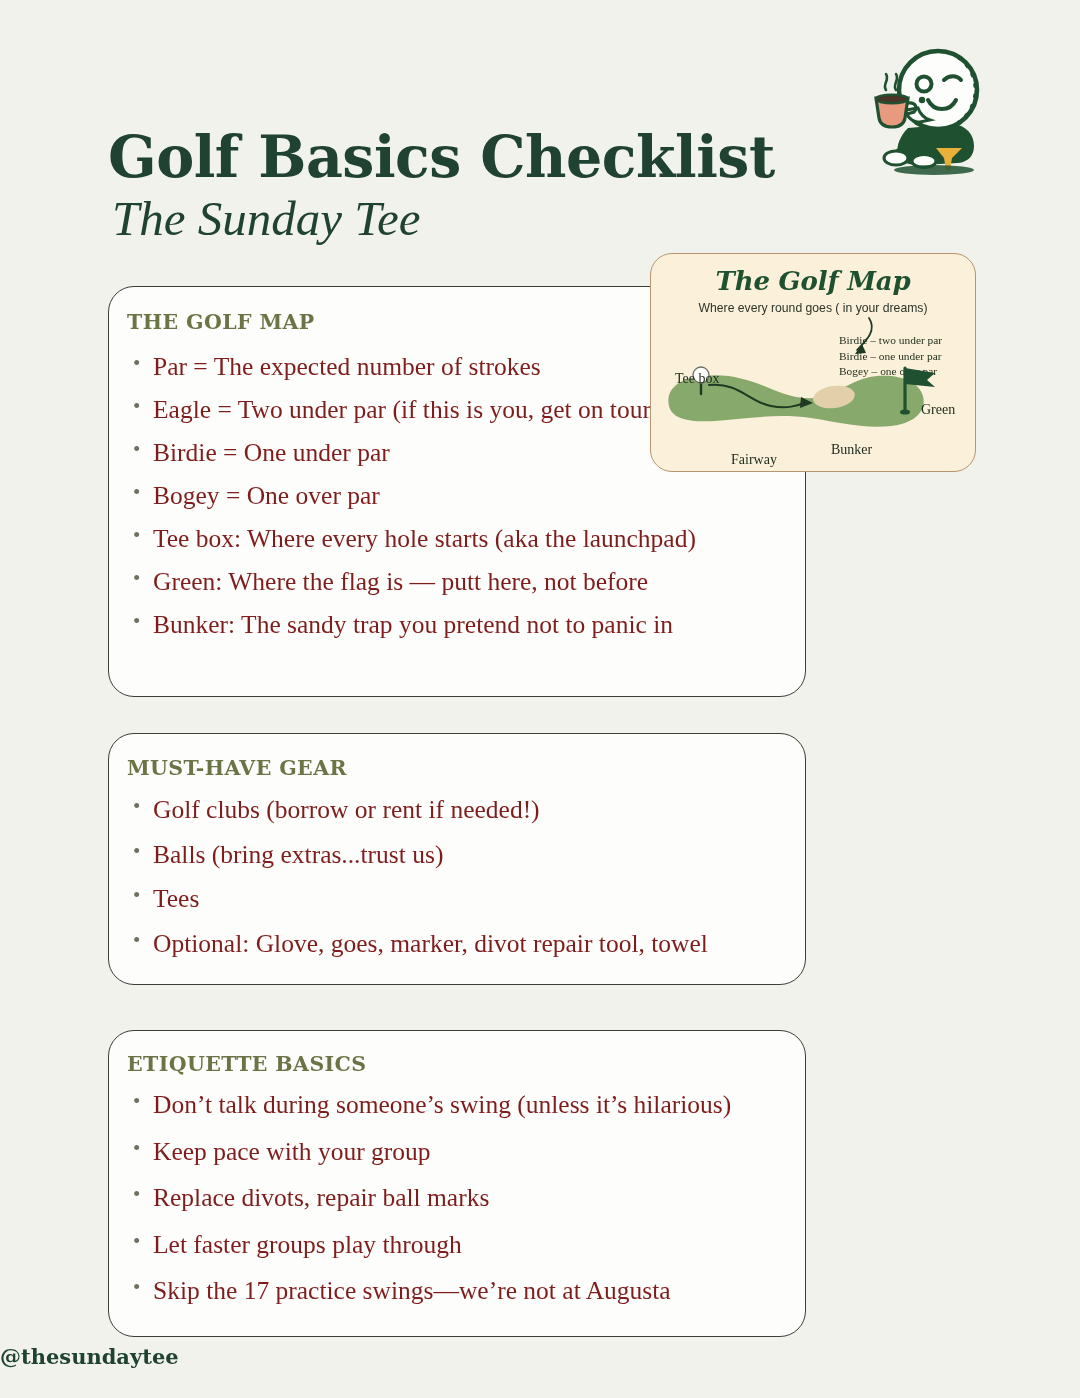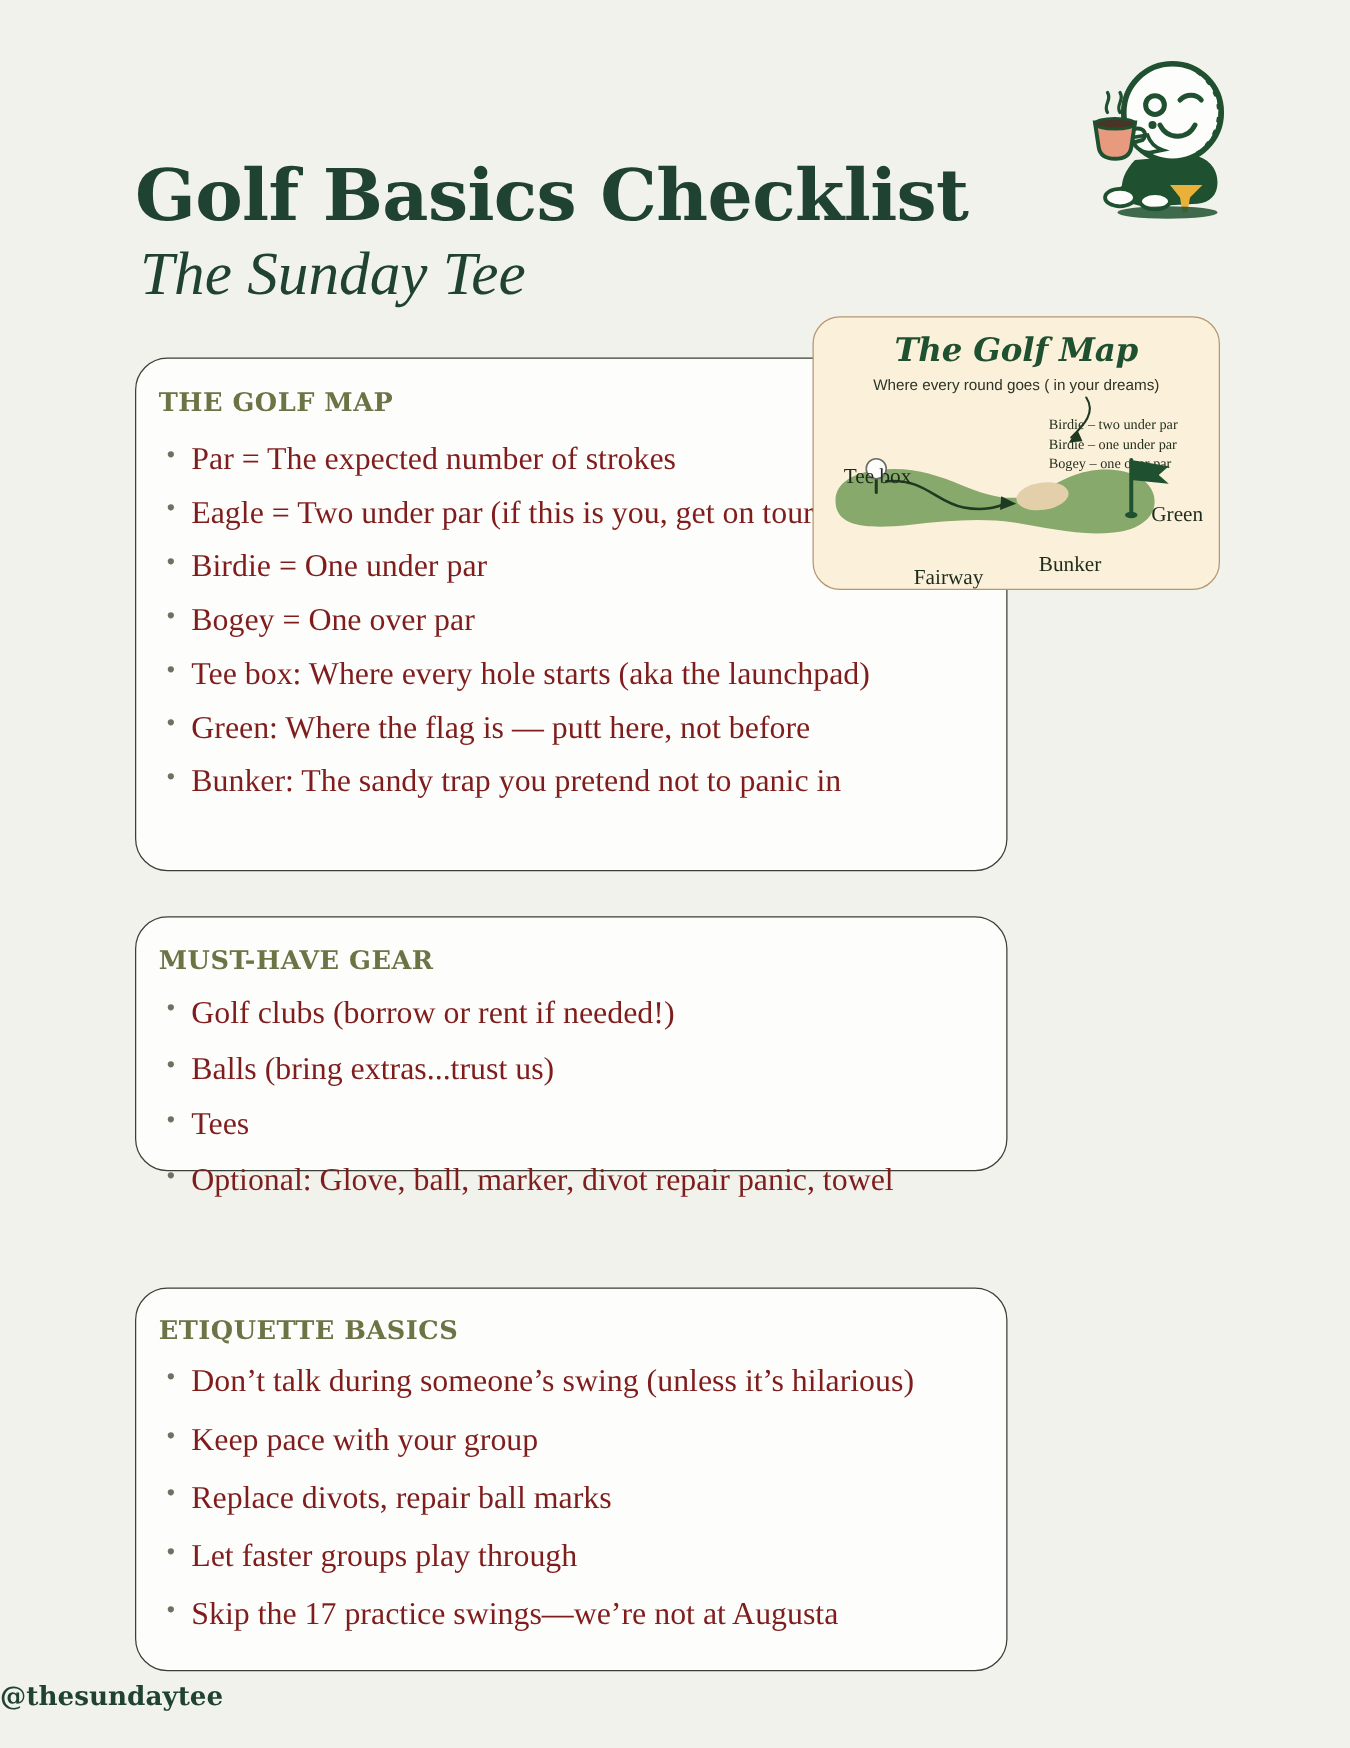--- a/index.html
+++ b/index.html
@@ -52,21 +52,21 @@
 
   
   .card {
     position: absolute;
     background: #fdfdfb;
     border: 1.6px solid #3a4036;
     border-radius: 26px;
     box-sizing: border-box;
   }
   #card-golf-map   { left: 108px; top: 286px;  width: 698px; height: 411px; }
-  #card-gear       { left: 108px; top: 733px;  width: 698px; height: 204px; }
+  #card-gear       { left: 108px; top: 733px;  width: 698px; height: 252px; }
   #card-etiquette  { left: 108px; top: 1030px; width: 698px; height: 307px; }
 
   .card-heading {
     font-size: 20.5px;
     font-weight: bold;
     color: #6b7445;
     letter-spacing: 0.4px;
     font-family: "DejaVu Serif", "Liberation Serif", serif;
     margin: 0;
   }
@@ -137,21 +137,21 @@
     left: 188px;
     top: 79px;
     font-size: 11.4px;
     line-height: 1.36;
     color: #24301f;
     font-family: "Liberation Serif", serif;
     white-space: nowrap;
   }
   .map-label {
     position: absolute;
-    font-size: 17px;
+    font-size: 14px;
     color: #1e2a1b;
     font-family: "Liberation Serif", serif;
     white-space: nowrap;
   }
   #map-label-teebox  { left: 24px;  top: 117px; }
   #map-label-fairway { left: 80px;  top: 198px; }
   #map-label-bunker  { left: 180px; top: 188px; }
   #map-label-green   { left: 270px; top: 148px; }
 
   
@@ -225,21 +225,21 @@
     <li>Bunker: The sandy trap you pretend not to panic in</li>
   </ul>
 </div>
 
 <div class="card" id="card-gear">
   <div class="card-heading">MUST-HAVE GEAR</div>
   <ul class="items">
     <li>Golf clubs (borrow or rent if needed!)</li>
     <li>Balls (bring extras...trust us)</li>
     <li>Tees</li>
-    <li>Optional: Glove, ball, marker, divot repair panic, towel</li>
+    <li>Optional: Glove, goes, marker, divot repair tool, towel</li>
   </ul>
 </div>
 
 <div class="card" id="card-etiquette">
   <div class="card-heading">ETIQUETTE BASICS</div>
   <ul class="items">
     <li>Don’t talk during someone’s swing (unless it’s hilarious)</li>
     <li>Keep pace with your group</li>
     <li>Replace divots, repair ball marks</li>
     <li>Let faster groups play through</li>

